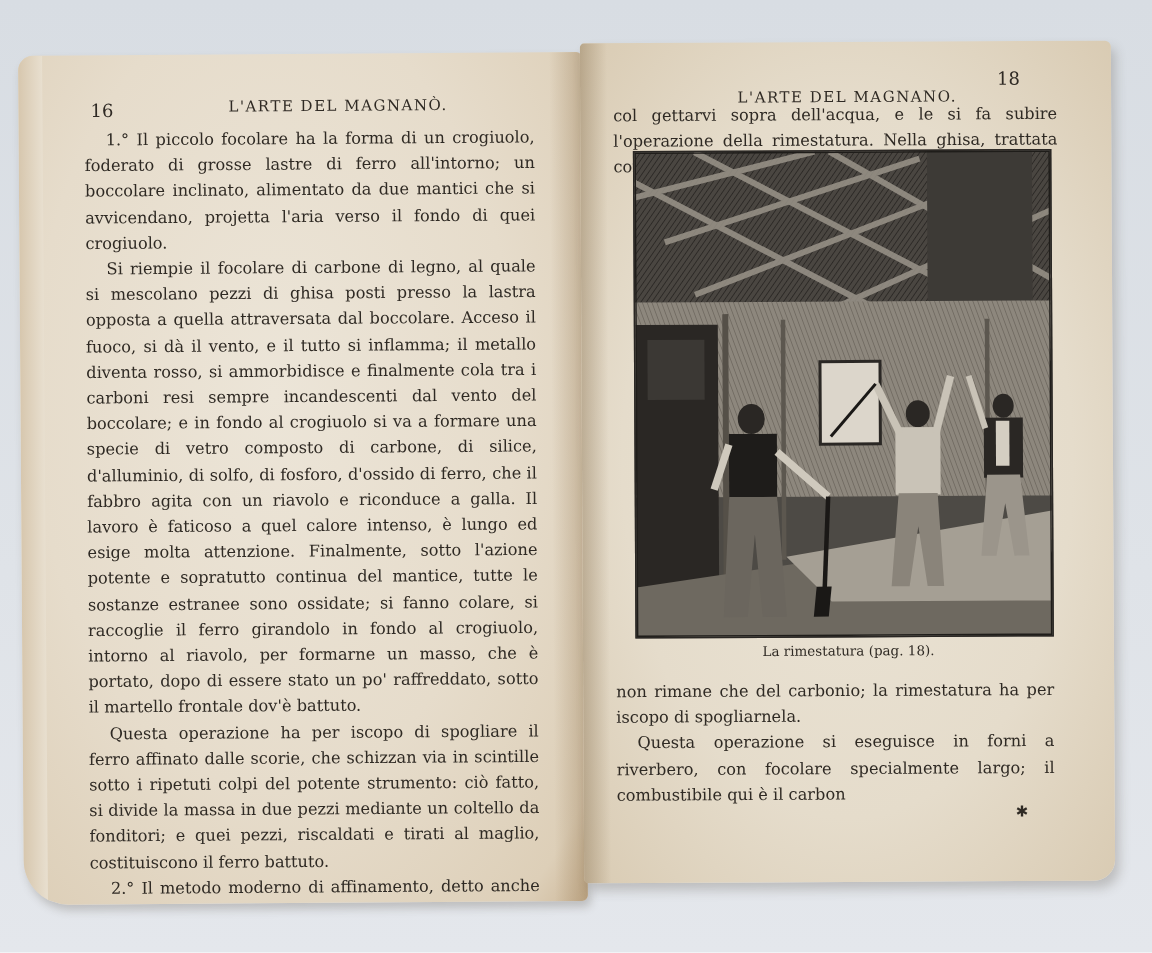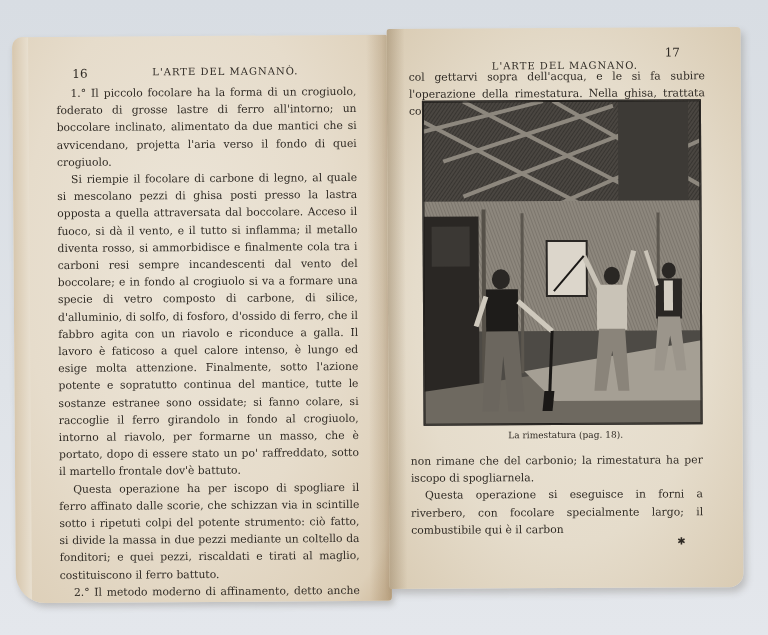--- a/index.html
+++ b/index.html
@@ -53,35 +53,35 @@
   }
   .caption {
     position:absolute; font-size:9px; left:0; width:354px; text-align:center;
   }
   .star { position:absolute; font-size:10px; }
 </style>
 </head>
 <body>
 
 <div class="page page-left">
-  <div class="page-no" style="left:60px; top:30px;">16</div>
+  <div class="page-no" style="left:48px; top:30px;">16</div>
   <div class="running-head" style="left:140px; top:30px;">L'ARTE DEL MAGNANÒ.</div>
 
   <div class="text" style="left:44px; top:48px; width:300px;">
     <p><span>1.° Il piccolo focolare ha la forma di un crogiuolo, foderato di grosse lastre di ferro all'intorno; un boccolare inclinato, alimentato da due mantici che si avvicendano, projetta l'aria verso il fondo di quei crogiuolo.</span></p>
     <p><span>Si riempie il focolare di carbone di legno, al quale si mescolano pezzi di ghisa posti presso la lastra opposta a quella attraversata dal boccolare. Acceso il fuoco, si dà il vento, e il tutto si inflamma; il metallo diventa rosso, si ammorbidisce e finalmente cola tra i carboni resi sempre incandescenti dal vento del boccolare; e in fondo al crogiuolo si va a formare una specie di vetro composto di carbone, di silice, d'alluminio, di solfo, di fosforo, d'ossido di ferro, che il fabbro agita con un riavolo e riconduce a galla. Il lavoro è faticoso a quel calore intenso, è lungo ed esige molta attenzione. Finalmente, sotto l'azione potente e sopratutto continua del mantice, tutte le sostanze estranee sono ossidate; si fanno colare, si raccoglie il ferro girandolo in fondo al crogiuolo, intorno al riavolo, per formarne un masso, che è portato, dopo di essere stato un po' raffreddato, sotto il martello frontale dov'è battuto.</span></p>
     <p><span>Questa operazione ha per iscopo di spogliare il ferro affinato dalle scorie, che schizzan via in scintille sotto i ripetuti colpi del potente strumento: ciò fatto, si divide la massa in due pezzi mediante un coltello da fonditori; e quei pezzi, riscaldati e tirati al maglio, costituiscono il ferro battuto.</span></p>
     <p><span>2.° Il metodo moderno di affinamento, detto anche metodo inglese, esige, con potenti motori, apparecchi parimente potenti e dispendiosi, ed una vasta area; ma esso agisce su grandi masse e il ferro ottenuto è meno caro.</span></p>
 
   </div>
 </div>
 
 <div class="page page-right">
   <div class="running-head" style="left:105px; top:32px;">L'ARTE DEL MAGNANO.</div>
-  <div class="page-no" style="left:278px; top:18px;">17</div>
+  <div class="page-no" style="left:278px; top:18px;">18</div>
 
   <div class="text" style="left:22px; top:40px; width:296px;">
     <p class="cont">col gettarvi sopra dell'acqua, e le si fa subire l'operazione della rimestatura. Nella ghisa, trattata come abbiamo detto,</p>
   </div>
 
   <div class="figure">
     <svg width="277" height="323" viewBox="0 0 277 323">
       <defs>
         <pattern id="hatch" width="3" height="3" patternUnits="userSpaceOnUse" patternTransform="rotate(35)">
           <rect width="3" height="3" fill="#4a4641"></rect>

